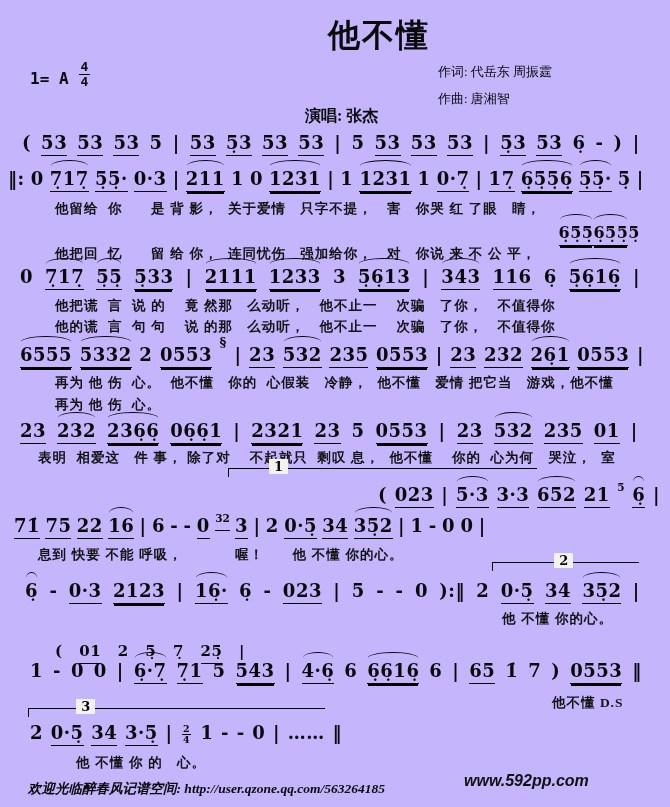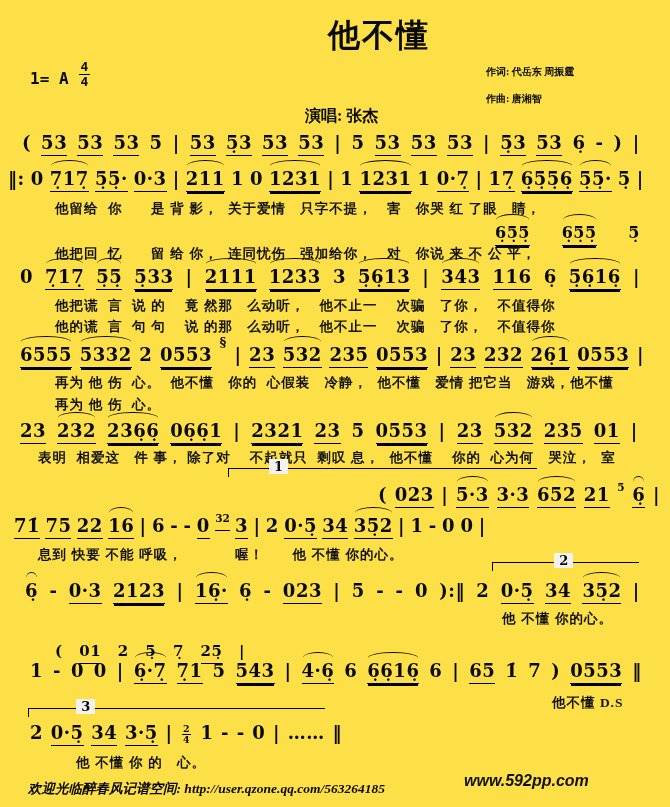--- a/index.html
+++ b/index.html
@@ -1,44 +1,44 @@
 <!DOCTYPE html>
 <html><head>
 <meta charset="utf-8">
 <style>
   html,body{margin:0;padding:0;background:#f3f2f0;}
-  .page{position:relative;width:670px;height:807px;background:#fde047;overflow:hidden;
+  .page{position:relative;width:670px;height:807px;background:#c4b5fd;overflow:hidden;
         color:#0a0a0a;font-family:"Liberation Sans",sans-serif;}
   
   .title{position:absolute;top:14px;left:0;right:0;text-align:center;
          font-size:32px;font-weight:900;letter-spacing:2px;padding-left:88px;}
   .keysig{position:absolute;top:60px;left:30px;font-size:16px;font-weight:700;
           font-family:"DejaVu Sans Mono",monospace;display:flex;align-items:flex-end;}
   .frac{display:inline-flex;flex-direction:column;align-items:center;margin-left:10px;
         font-size:13px;line-height:1.05;font-weight:700;}
   .frac span:first-child{border-bottom:1.4px solid #000;padding:0 2px;}
   .singer{position:absolute;top:62px;left:305px;font-size:16px;font-family:"Liberation Serif",serif;font-weight:700;margin-top:44px;}
-  .credits{position:absolute;top:58px;left:486px;font-size:10px;line-height:27px;
-           font-family:"Liberation Serif",serif;font-weight:700;}
+  .credits{position:absolute;top:58px;left:438px;font-size:13px;line-height:27px;
+           font-family:"Liberation Serif",serif;font-weight:400;}
   
   .score-line{position:absolute;display:flex;justify-content:space-between;align-items:flex-start;height:30px;}
   .tk{font-family:"DejaVu Serif",serif;font-weight:700;font-size:18px;position:relative;
       letter-spacing:.5px;line-height:22px;white-space:nowrap;}
   .u1{border-bottom:1.6px solid #000;padding-bottom:1px;}
   .u2{border-bottom:1.6px solid #000;box-shadow:0 3px 0 -1px #000;padding-bottom:1px;}
   .arc::before{content:"";position:absolute;left:1px;right:1px;top:-8px;height:6px;
       border-top:1.7px solid #000;border-top-left-radius:60% 100%;border-top-right-radius:60% 100%;}
   .grace{font-size:10.5px;transform:translateY(-8px);letter-spacing:0;}
   .segno{font-size:13px;transform:translateY(-12px);}
   .tsig{display:inline-flex;flex-direction:column;align-items:center;font-family:"DejaVu Serif",serif;
         font-weight:700;font-size:9.5px;line-height:1.1;transform:translateY(2px);margin:0 2px;}
   .tsig span:first-child{border-bottom:1px solid #000;padding:0 1px;}
   .ln0{top:132px;left:22px;width:618px;}
   .ln1{top:168px;left:8px;width:636px;}
-  .ln2{top:222px;left:495px;width:145px;}   .ln2 .tk{font-size:16px;}
+  .ln2{top:222px;left:495px;width:145px;justify-content:flex-end;}   .ln2 .tk{font-size:16px;}
   .ln3{top:266px;left:20px;width:620px;}
   .ln4{top:344px;left:20px;width:624px;}
   .ln5{top:420px;left:20px;width:618px;}
   .ln6{top:484px;left:378px;width:282px;}
   .ln7{top:515px;left:14px;width:472px;}
   .ln8{top:580px;left:25px;width:615px;}
   .ln9{top:640px;left:55px;width:190px;}    .ln9 .tk{font-size:15px;}
   .ln10{top:660px;left:30px;width:612px;}
   .ln11{top:722px;left:30px;width:312px;}
   

